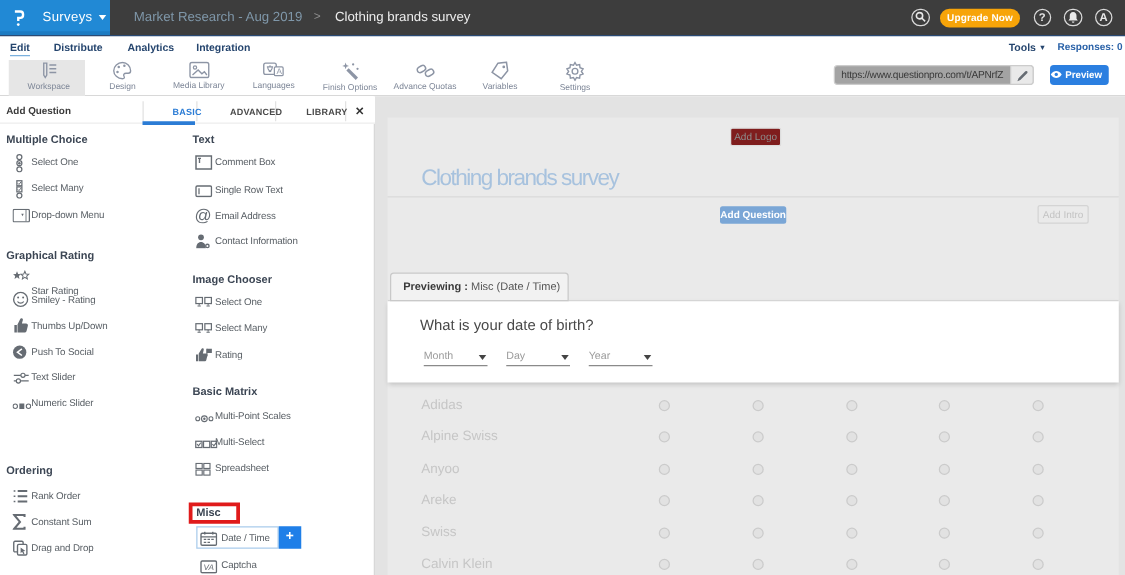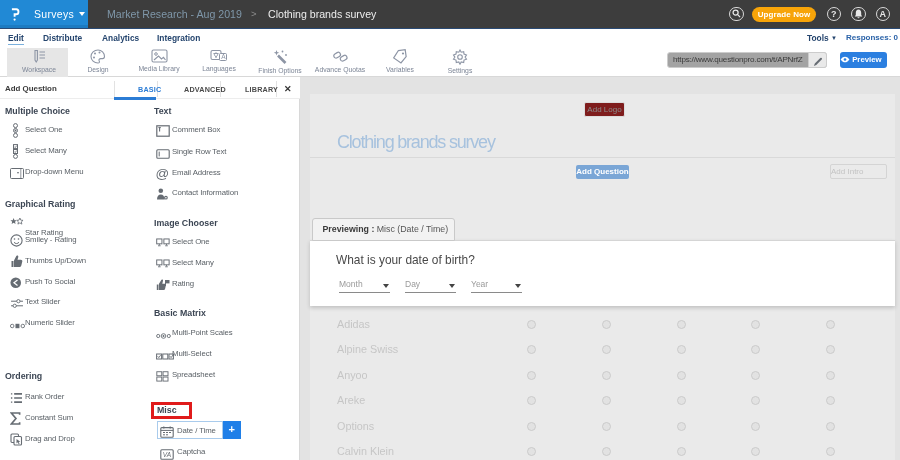--- a/index.html
+++ b/index.html
@@ -44,21 +44,21 @@
   .phead2 { font-size:8.8px; font-weight:bold; color:#3c4654; }
   .pitem { font-size:7.8px; color:#5a6066; letter-spacing:-0.1px; }
   .picon { color:#4f5b66; }
   
   #main { left:300px; top:77px; width:600px; height:383px; background:#e3e3e3; }
   #card { left:310px; top:94px; width:585px; height:366px; background:#eaeaea; }
   #addlogo { left:584px; top:102px; width:41px; height:15px; background:#7f1d1d; border:1px solid #ddd; border-radius:2px; color:#8d8d8d; font-size:8px; text-align:center; line-height:14px; }
   #stitle { left:337px; top:131.5px; font-size:18px; color:#a7c2de; letter-spacing:-1.2px; }
   #divider { left:310px; top:157px; width:585px; height:1px; background:#d9d9d9; }
   #addq { left:576px; top:164.5px; width:53px; height:14px; white-space:nowrap; background:#7aa6d6; border-radius:2px; color:#fff; font-size:8px; font-weight:bold; text-align:center; line-height:14px; }
-  #addintro { left:830px; top:164px; width:57px; height:15px; border:1px solid #d4d4d4; border-radius:2px; color:#c3c3c3; font-size:8px; line-height:13px; }
+  #addintro { left:830px; top:164px; width:41px; height:15px; border:1px solid #d4d4d4; border-radius:2px; color:#c3c3c3; font-size:8px; text-align:center; line-height:13px; }
   .mrow { font-size:10.8px; color:#c6c6c6; }
   .radio { width:9px; height:9px; border-radius:50%; background:#e2e2e2; border:1px solid #cbcbcb; }
   
   #ptab { left:311.5px; top:218px; width:143.5px; height:22.5px; white-space:nowrap; background:#f2f2f2; border:1px solid #c9c9c9; border-radius:3px 3px 0 0; font-size:8.8px; color:#555; line-height:21px; padding-left:10px; }
   #pcard { left:310px; top:240px; width:585px; height:65.5px; background:#fff; border-top:1px solid #d5d5d5; box-shadow:0 2px 4px rgba(0,0,0,.18); }
   #qtext { left:336px; top:252.5px; font-size:11.9px; color:#484848; }
   .dd { top:279px; height:14px; border-bottom:1px solid #8a8a8a; font-size:8.5px; color:#9a9a9a; }
   .dd .arr { position:absolute; right:1px; top:5px; width:0; height:0; border-left:3.5px solid transparent; border-right:3.5px solid transparent; border-top:4.5px solid #444; }
   
   #miscbox { left:151px; top:402px; width:41px; height:17px; border:3px solid #e01b1b; background:#fff; }
@@ -378,21 +378,21 @@
     <div class="abs radio" style="left:601.5px;top:370.5px"></div>
     <div class="abs radio" style="left:676.5px;top:370.5px"></div>
     <div class="abs radio" style="left:751px;top:370.5px"></div>
     <div class="abs radio" style="left:825.5px;top:370.5px"></div>
     <div class="abs mrow" style="left:337px;top:394px">Areke</div>
     <div class="abs radio" style="left:527px;top:396px"></div>
     <div class="abs radio" style="left:601.5px;top:396px"></div>
     <div class="abs radio" style="left:676.5px;top:396px"></div>
     <div class="abs radio" style="left:751px;top:396px"></div>
     <div class="abs radio" style="left:825.5px;top:396px"></div>
-    <div class="abs mrow" style="left:337px;top:419.5px">Options</div>
+    <div class="abs mrow" style="left:337px;top:419.5px">Swiss</div>
     <div class="abs radio" style="left:527px;top:421.5px"></div>
     <div class="abs radio" style="left:601.5px;top:421.5px"></div>
     <div class="abs radio" style="left:676.5px;top:421.5px"></div>
     <div class="abs radio" style="left:751px;top:421.5px"></div>
     <div class="abs radio" style="left:825.5px;top:421.5px"></div>
     <div class="abs mrow" style="left:337px;top:444.5px">Calvin Klein</div>
     <div class="abs radio" style="left:527px;top:446.5px"></div>
     <div class="abs radio" style="left:601.5px;top:446.5px"></div>
     <div class="abs radio" style="left:676.5px;top:446.5px"></div>
     <div class="abs radio" style="left:751px;top:446.5px"></div>

